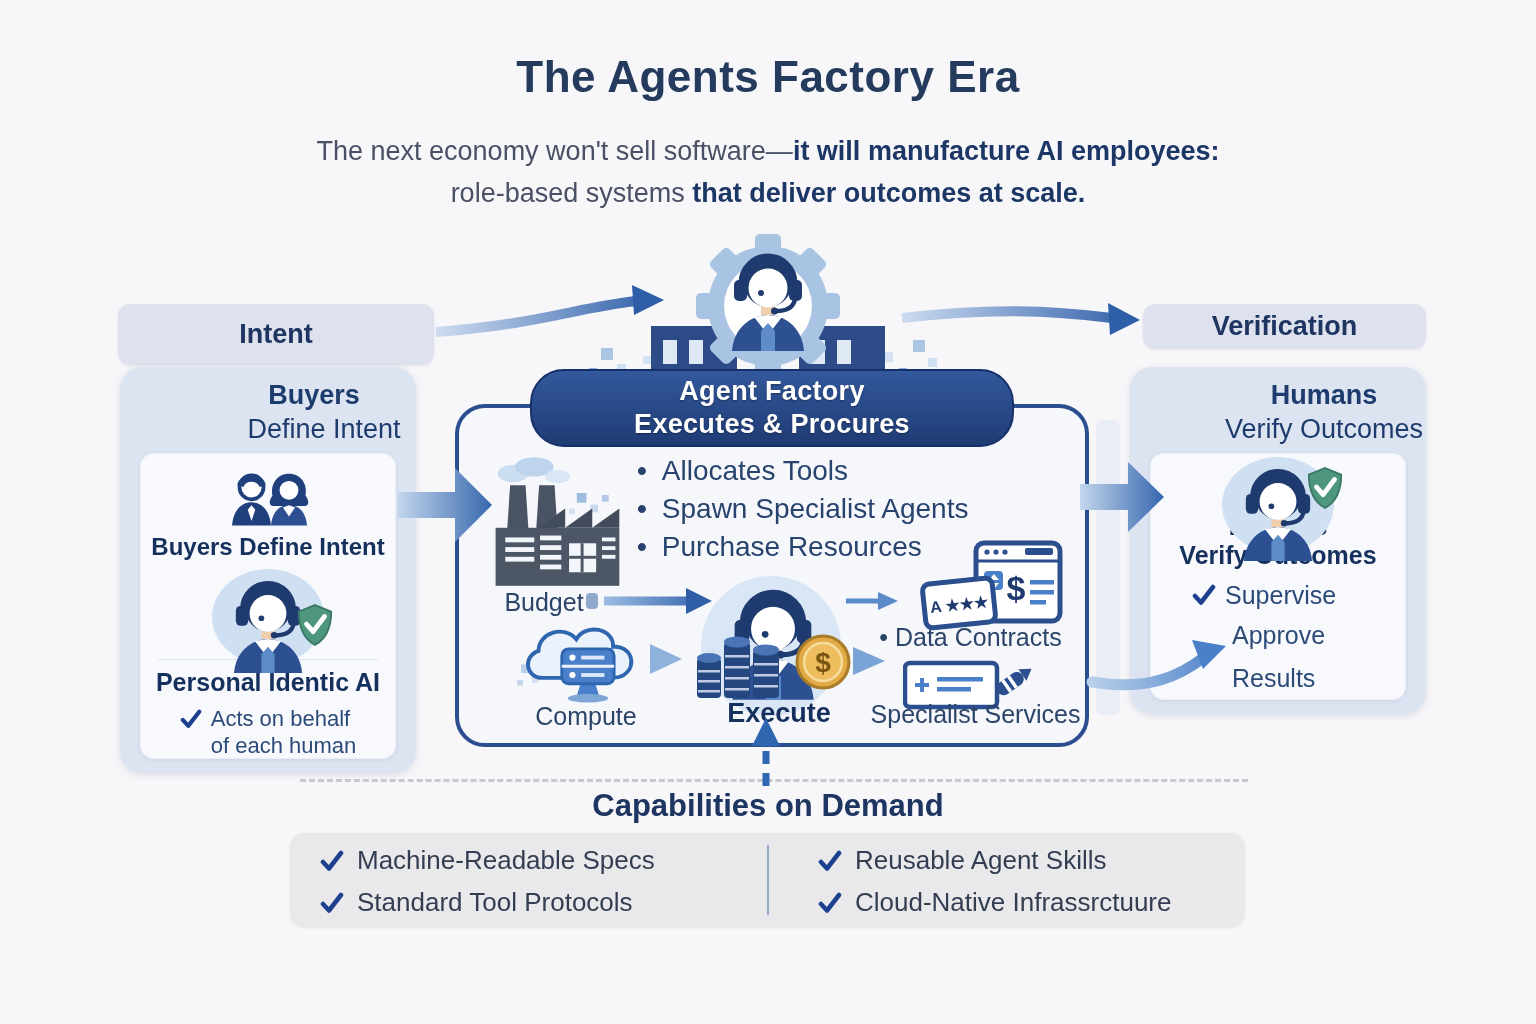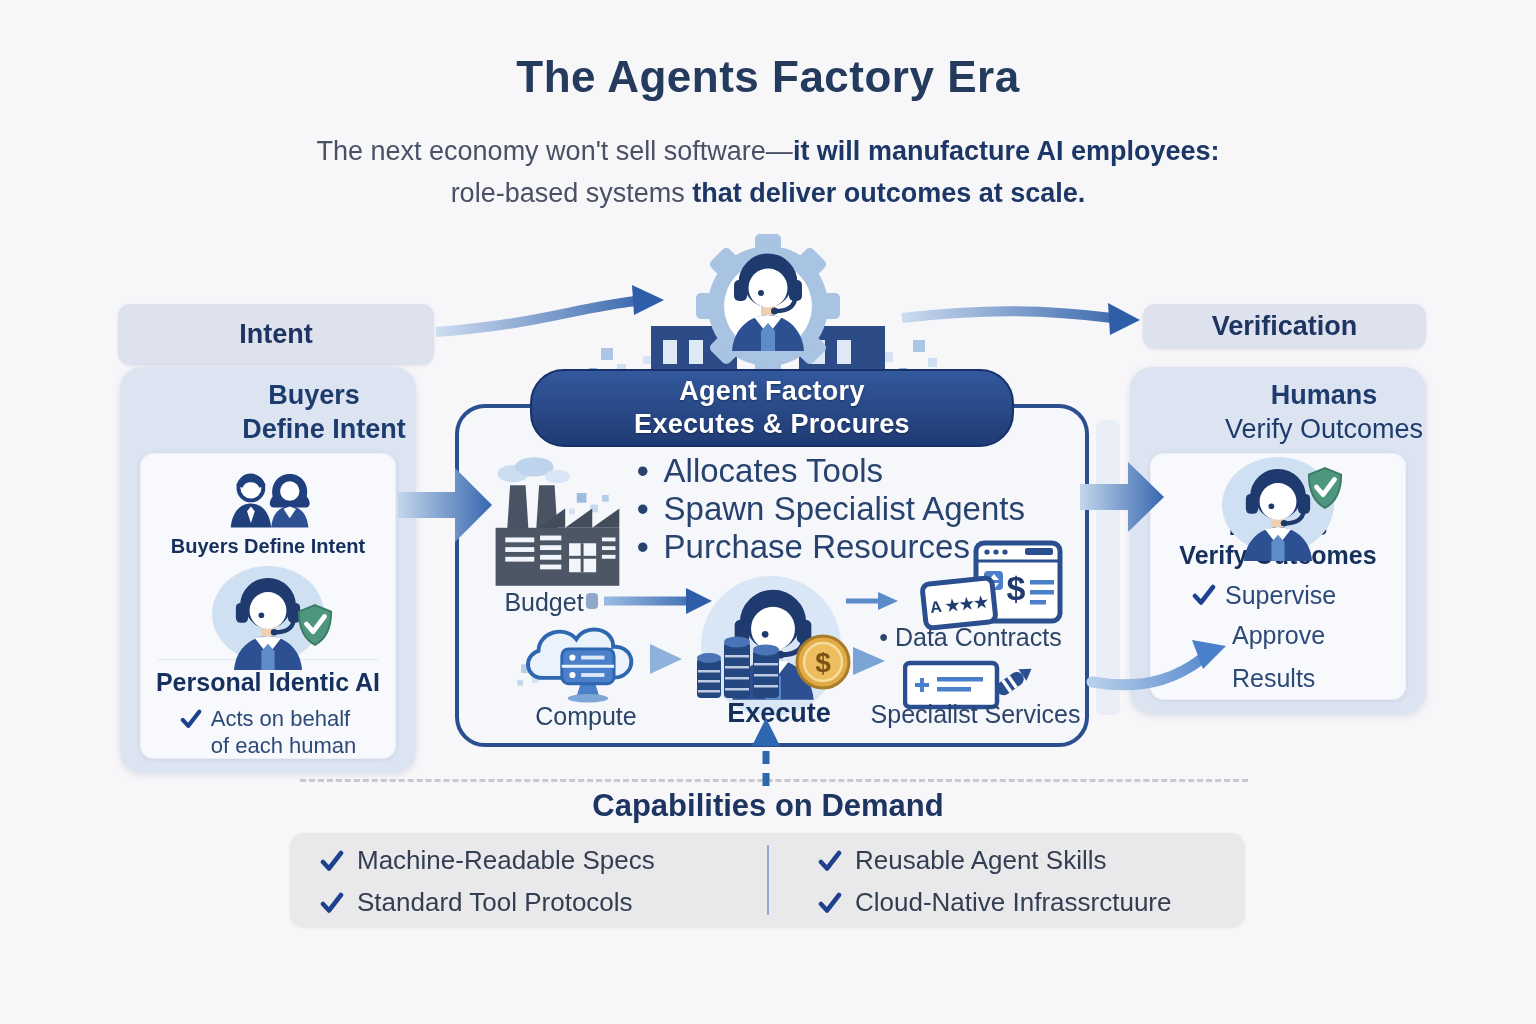--- a/index.html
+++ b/index.html
@@ -26,27 +26,27 @@
   #pill-verification{left:1143px;top:304px;width:283px;height:45px;align-items:center;}
 
   
   .side-card{background:#dce3f1;border-radius:22px;z-index:1;
     box-shadow:0 2px 7px rgba(100,110,140,.18);}
   #card-buyers{left:120px;top:367px;width:296px;height:406px;}
   #card-humans{left:1130px;top:367px;width:296px;height:347px;}
   .side-head{position:absolute;top:11px;left:0;width:100%;text-align:center;
     font-size:27px;line-height:34px;color:#1d3c6d;margin-left:46px;}
   .side-head .l1{font-weight:bold;}
-  #card-buyers .side-head .l2{font-weight:bold;padding-left:20px;}
+  #card-buyers .side-head .l2{font-weight:normal;padding-left:20px;}
   #card-humans .side-head .l2{font-weight:normal;}
   .inner-card{position:absolute;left:20px;right:20px;bottom:14px;top:86px;
     background:#f8f9fd;border-radius:14px;
     box-shadow:inset 0 0 0 1px #eceff8,0 1px 4px rgba(120,130,160,.16);
     display:flex;flex-direction:column;align-items:center;}
-  .caption{font-size:20px;font-weight:bold;color:#16305e;text-align:center;}
+  .caption{font-size:24px;font-weight:bold;color:#16305e;text-align:center;}
   .avatar-wrap{position:relative;width:124px;height:104px;}
   .avatar-bg{position:absolute;left:6px;top:0;width:112px;height:96px;border-radius:50%;
     background:#cfe0f2;}
   .avatar-wrap svg.agent{position:absolute;left:14px;top:2px;}
   .avatar-wrap svg.shield{position:absolute;right:-4px;bottom:2px;}
   .divider{width:86%;border-top:1px solid #dfe4ef;margin-top:10px;}
   .check-row{display:flex;align-items:flex-start;gap:9px;font-size:22px;color:#2c4a78;
     line-height:27px;margin-top:8px;}
   .check-row svg{margin-top:3px;flex:none;}
 
@@ -56,21 +56,21 @@
     background:linear-gradient(180deg,#33589c,#1f3b74);border:2px solid #17306a;
     color:#fff;display:flex;flex-direction:column;align-items:center;justify-content:center;
     font-size:27px;font-weight:bold;line-height:33px;letter-spacing:.3px;
     text-shadow:0 1px 2px rgba(0,0,0,.35);z-index:3;}
 
   
   #center-box{left:455px;top:404px;width:634px;height:343px;background:#f6f7fb;
     border:4px solid #2b4f8e;border-radius:30px;box-sizing:border-box;z-index:1;}
   #center-box .inner{position:absolute;left:0;top:0;right:0;bottom:0;}
   .bullets{position:absolute;left:178px;top:44px;margin:0;padding:0;list-style:none;}
-  .bullets li{font-size:33px;color:#27436e;line-height:38px;white-space:nowrap;}
+  .bullets li{font-size:28px;color:#27436e;line-height:38px;white-space:nowrap;}
   .bullets li::before{content:"•";font-weight:bold;margin-right:15px;}
   .mini-label{position:absolute;font-size:25px;color:#2b4468;text-align:center;}
   .mini-label.bold{font-weight:bold;color:#16305e;}
   .with-bullet::before{content:"•  ";}
   #icon-factory{position:absolute;left:25px;top:46px;}
   #lbl-budget{left:15px;top:180px;width:140px;}
   #icon-cloud{position:absolute;left:52px;top:206px;}
   #lbl-compute{left:52px;top:294px;width:150px;}
   #exec-circle{position:absolute;left:242px;top:168px;width:140px;height:140px;
     border-radius:50%;background:#d9e6f5;}

